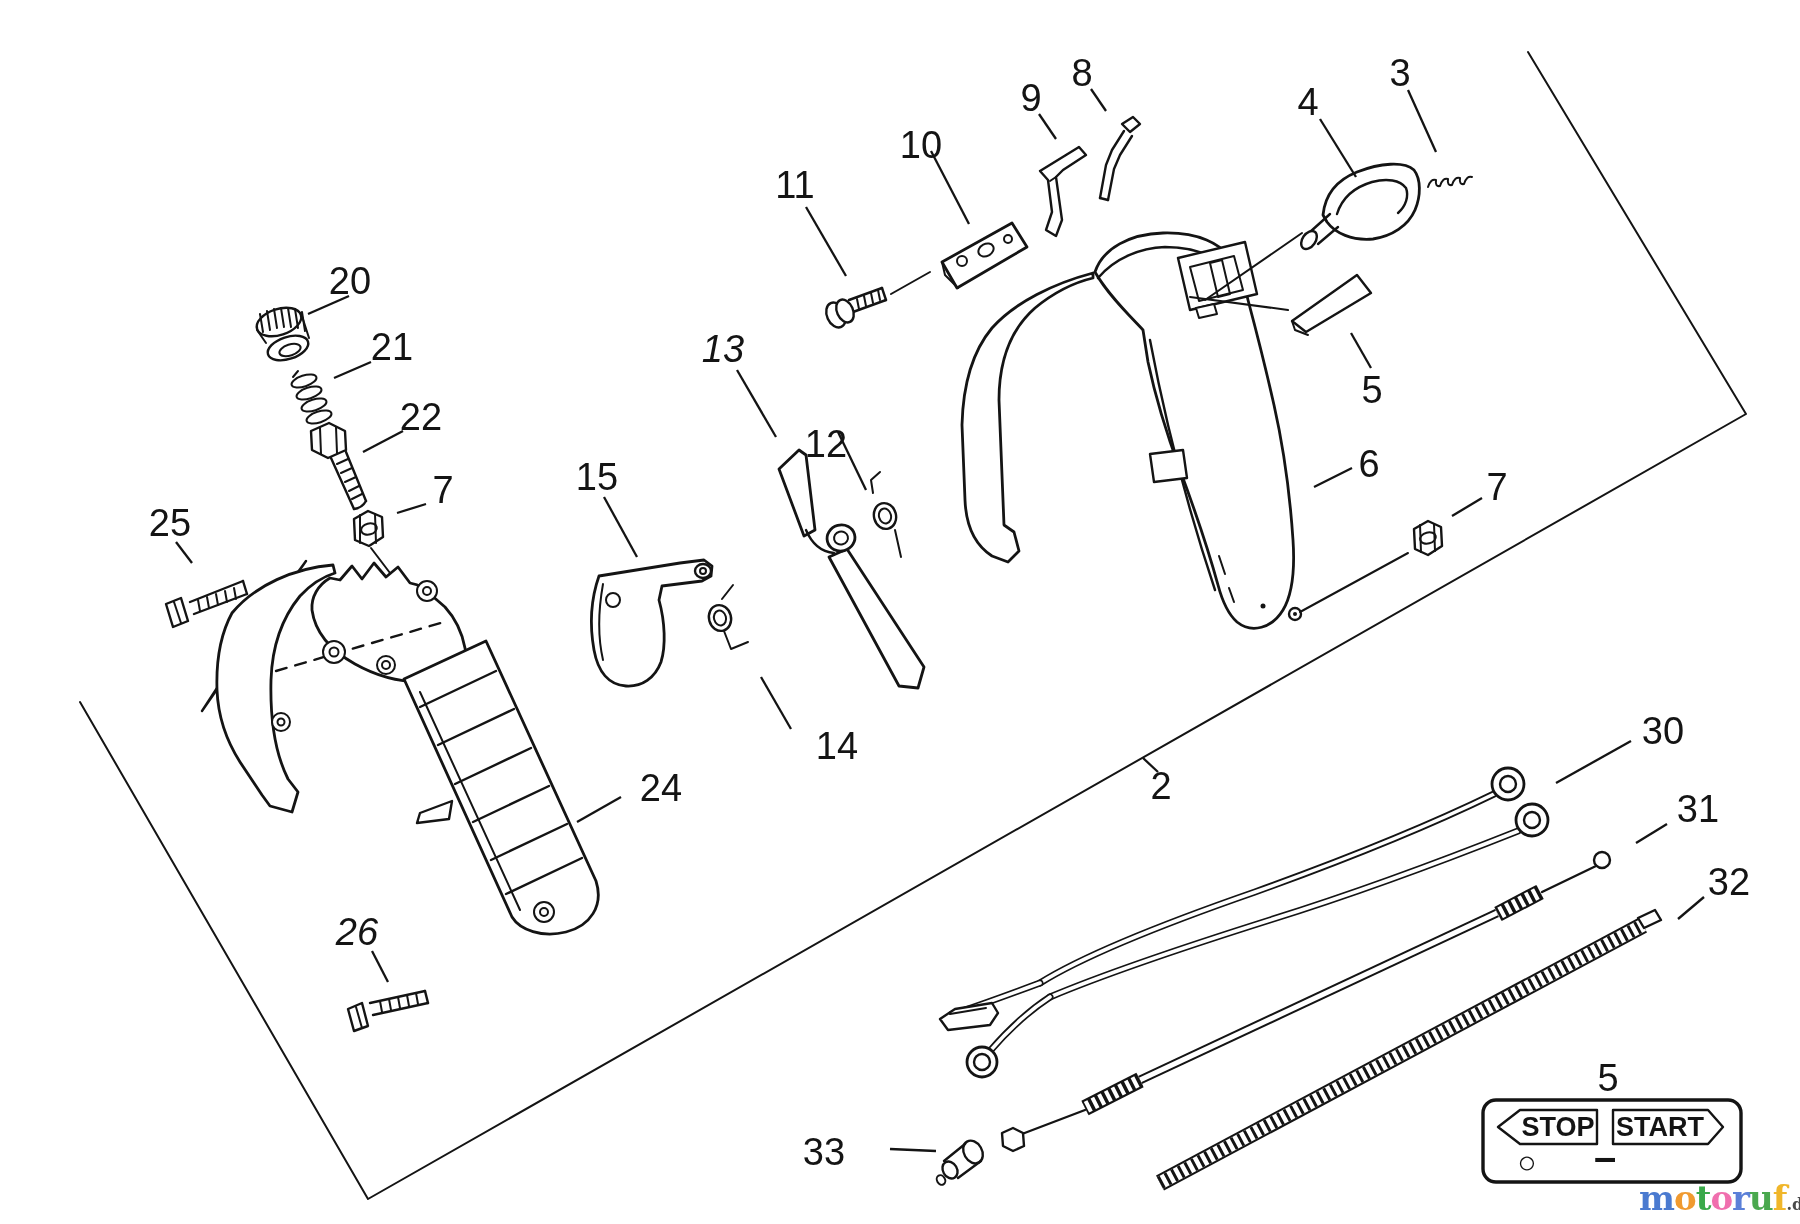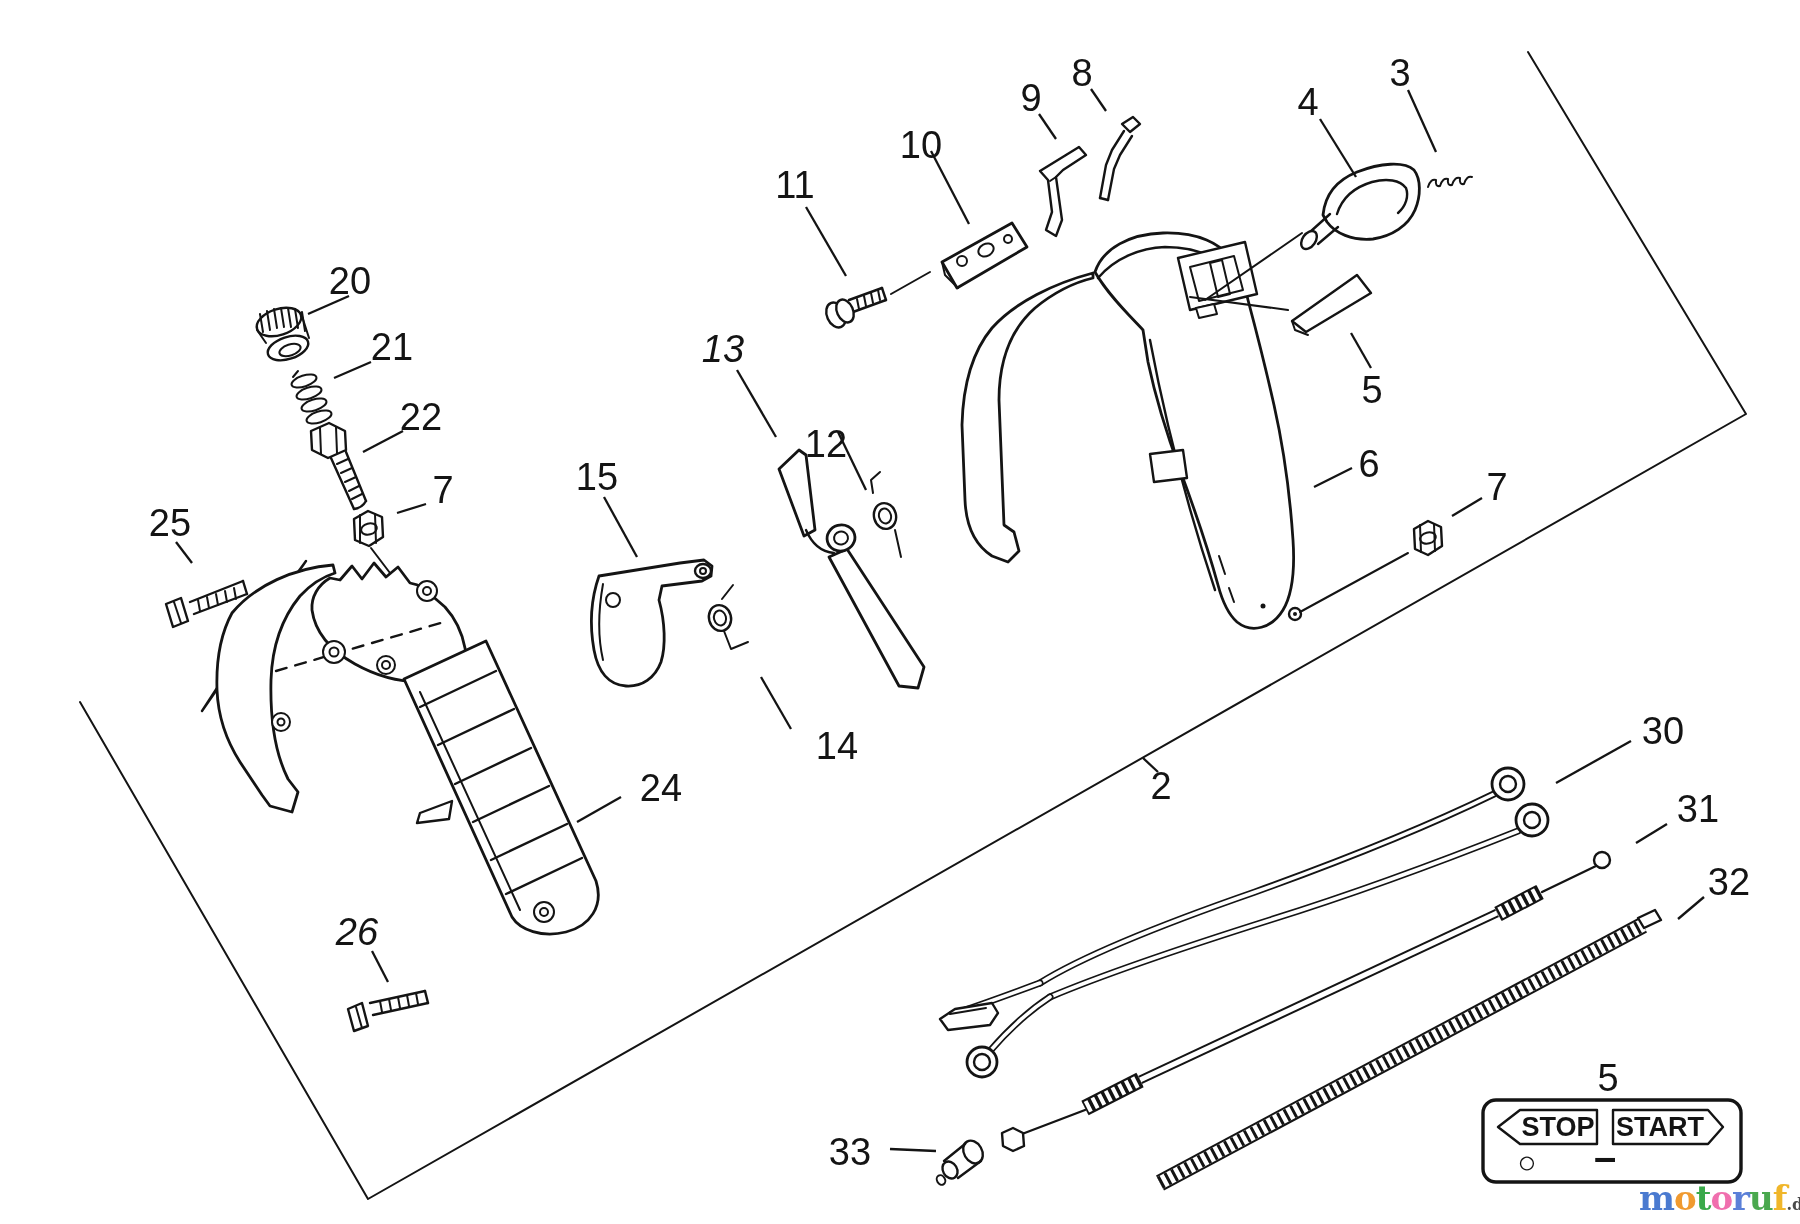--- a/index.html
+++ b/index.html
@@ -392,19 +392,19 @@
       <div class="part-label" style="left: 1400px; top: 73px;">3</div>
       <div class="part-label" style="left: 1372px; top: 390px;">5</div>
       <div class="part-label" style="left: 1369px; top: 464px;">6</div>
       <div class="part-label" style="left: 1497px; top: 487px;">7</div>
       <div class="part-label" style="left: 1161px; top: 786px;">2</div>
       <div class="part-label" style="left: 649px; top: 788px; margin-left: 12px;">24</div>
       <div class="part-label" style="left: 357px; top: 932px; font-style: italic;">26</div>
       <div class="part-label" style="left: 1663px; top: 731px;">30</div>
       <div class="part-label" style="left: 1698px; top: 809px;">31</div>
       <div class="part-label" style="left: 1729px; top: 882px;">32</div>
-      <div class="part-label" style="left: 850px; top: 1152px;">33</div>
+      <div class="part-label" style="left: 824px; top: 1152px;">33</div>
       <div class="part-label" style="left: 1608px; top: 1078px;">5</div>
     </div>
 
 <div class="watermark"><span id="wm-word"><span style="color: rgb(74, 122, 208);">m</span><span style="color: rgb(240, 154, 48);">o</span><span style="color: rgb(58, 169, 74);">t</span><span style="color: rgb(240, 111, 174);">o</span><span style="color: rgb(91, 128, 216);">r</span><span style="color: rgb(74, 168, 78);">u</span><span style="color: rgb(240, 182, 42);">f</span></span><span id="wm-suffix" class="suffix" style="color: rgb(74, 74, 74);">.de</span></div>
 
 </div>
 
 </body></html>

